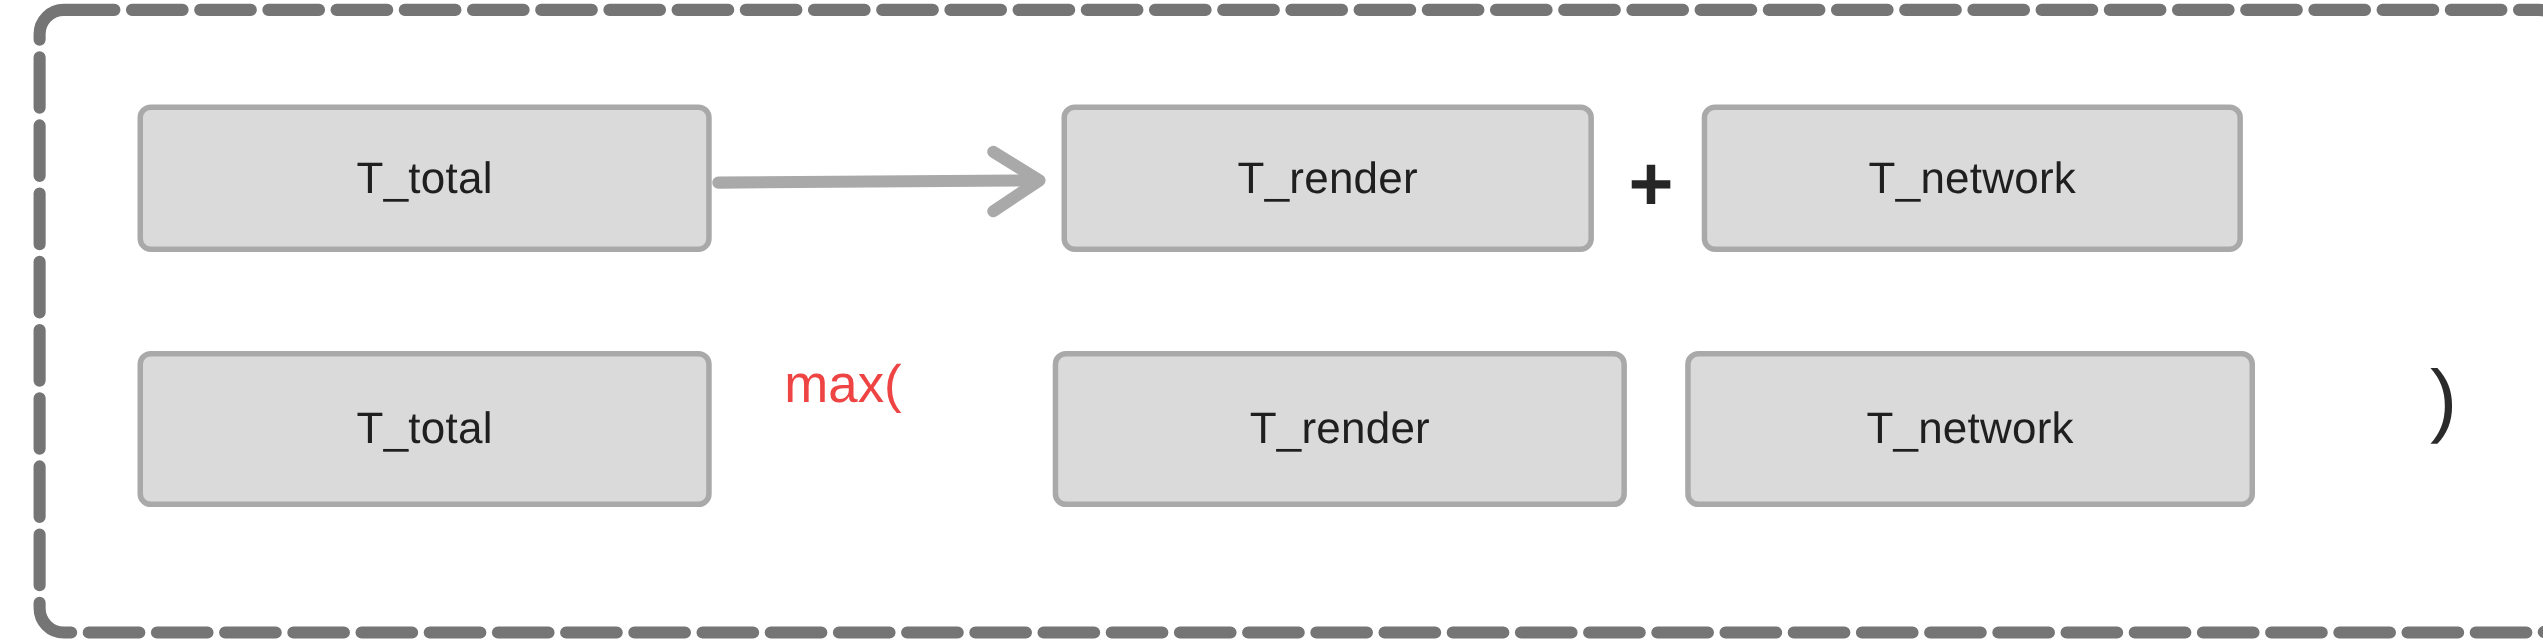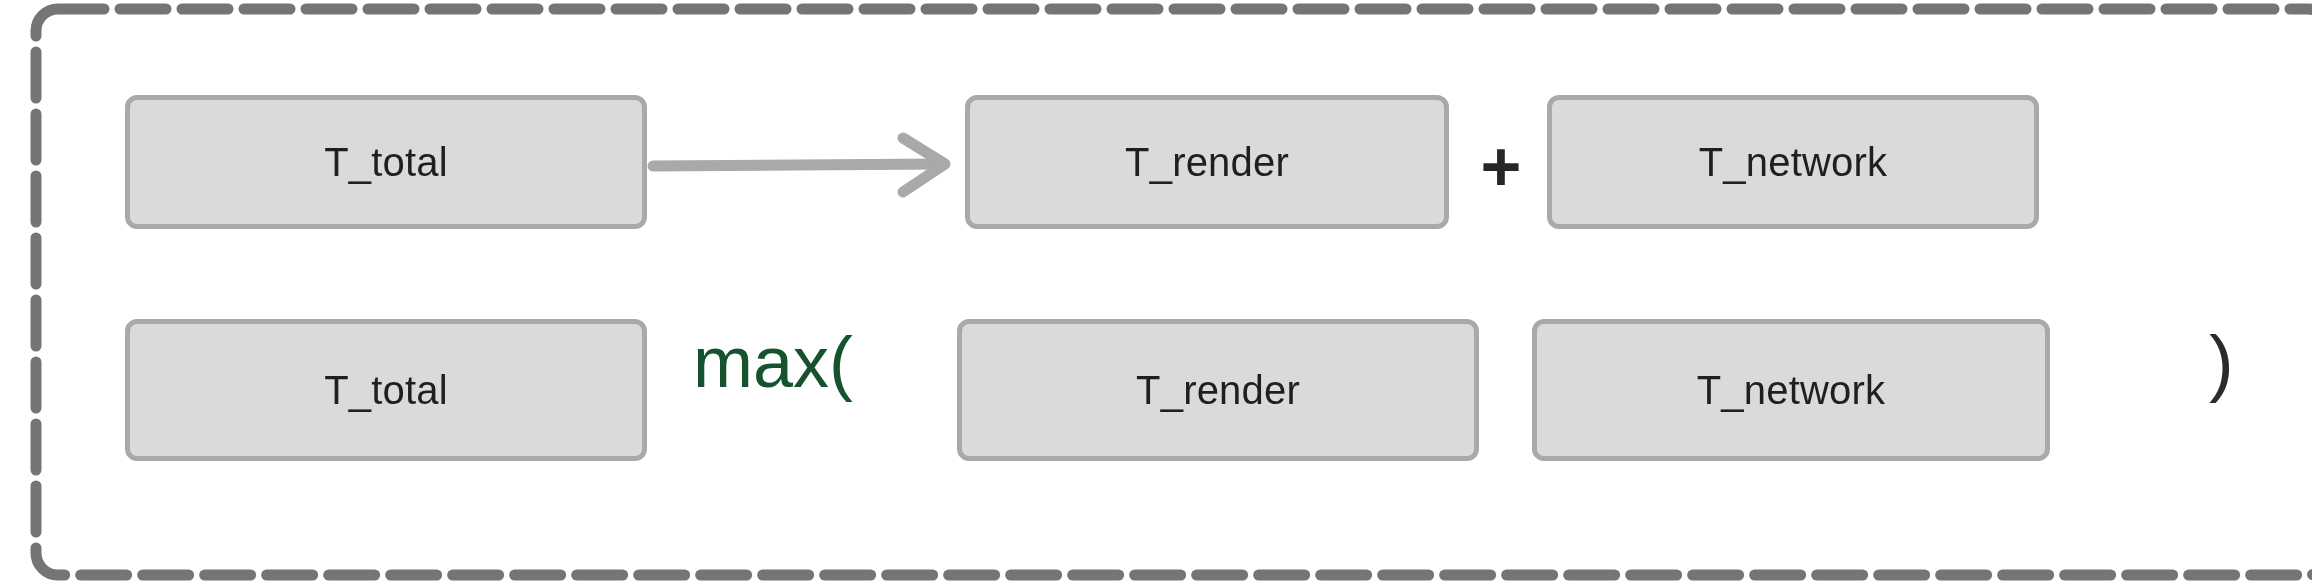--- a/index.html
+++ b/index.html
@@ -62,24 +62,24 @@
   }
   #op-plus {
     left: 1443px;
     top: 132px;
     font-size: 70px;
     font-weight: bold;
     width: 62px;
     text-align: center;
   }
   #op-max {
-    left: 666px;
+    left: 686px;
     top: 326px;
-    font-size: 72px;
-    color: #14532d;
+    font-size: 48px;
+    color: #ef4444;
   }
   #op-close-paren {
     left: 2182px;
     top: 326px;
     font-size: 74px;
     color: #2B2B2B;
   }
 
   
   #arrow-svg {

